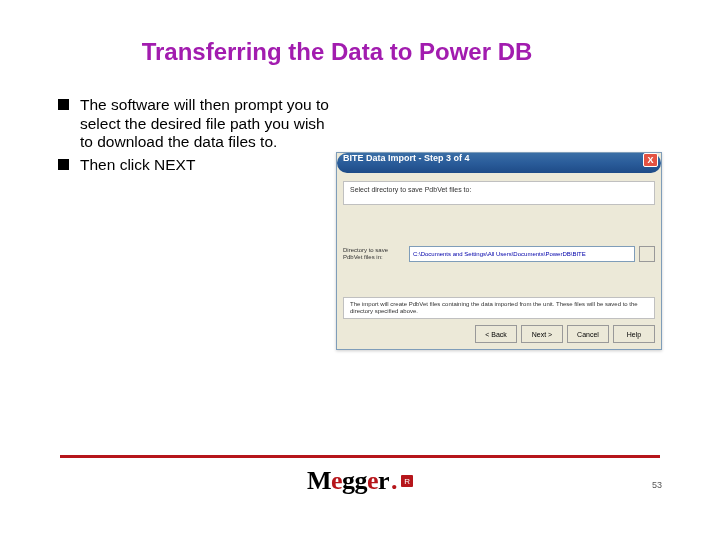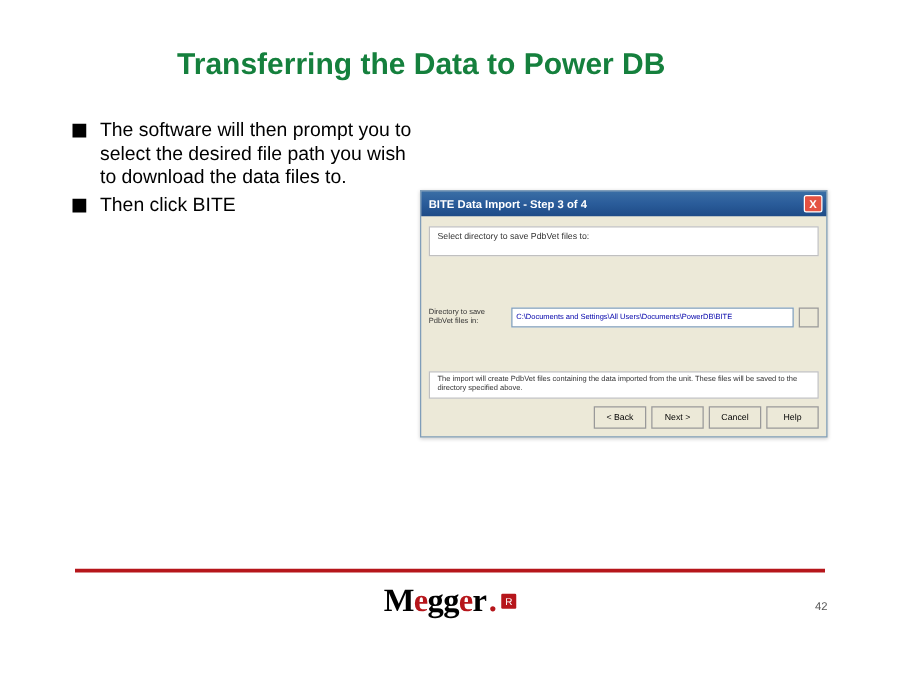--- a/index.html
+++ b/index.html
@@ -1,24 +1,24 @@
 <!DOCTYPE html>
 <html><head>
 <meta charset="utf-8">
 <style>
   * { box-sizing: border-box; margin: 0; padding: 0; }
   html, body { width: 720px; height: 540px; background: #fff; font-family: Arial, Helvetica, sans-serif; }
   .slide { position: relative; width: 720px; height: 540px; background: #fff; }
-  .title { position: absolute; top: 38px; left: 0; width: 674px; text-align: center; font-size: 24px; font-weight: bold; color: #15803d; }
+  .title { position: absolute; top: 38px; left: 0; width: 674px; text-align: center; font-size: 24px; font-weight: bold; color: #a21caf; }
   .body { position: absolute; top: 96px; left: 58px; width: 280px; }
   .bullets { list-style: none; }
   .bullets > li { position: relative; padding-left: 22px; margin-bottom: 4px; font-size: 15.5px; line-height: 1.2; color: #000; }
   .bullets > li::before { content: ""; position: absolute; left: 0; top: 3px; width: 11px; height: 11px; background: #000; }
   .screenshot-box { position: absolute; top: 152px; left: 336px; width: 326px; height: 198px; background: #ece9d8; border: 1px solid #7f9db9; box-shadow: 0 1px 3px rgba(0,0,0,0.2); }
-  .win-titlebar { height: 20px; background: linear-gradient(to bottom, #3a6ea5 0%, #2a5c9a 50%, #1e4b87 100%); color: #fff; font-size: 9px; font-weight: bold; display: flex; align-items: center; justify-content: space-between; padding: 0 3px 0 6px; }
+  .win-titlebar { height: 20px; background: linear-gradient(to bottom, #3a6ea5 0%, #2a5c9a 50%, #1e4b87 100%); color: #fff; font-size: 9px; font-weight: bold; display: flex; align-items: flex-start; justify-content: space-between; padding: 0 3px 0 6px; border-radius: 10px; }
   .close-btn { width: 15px; height: 14px; background: #e45242; border: 1px solid #fff; border-radius: 2px; display: flex; align-items: center; justify-content: center; color: #fff; font-size: 9px; font-weight: bold; line-height: 1; }
   .panel { position: absolute; top: 28px; left: 6px; right: 6px; height: 24px; background: #fff; border: 1px solid #c0c0c0; font-size: 7px; padding: 4px 6px; color: #333; }
   .mid-row { position: absolute; top: 90px; left: 6px; right: 6px; height: 22px; display: flex; align-items: center; gap: 4px; }
   .mid-label { font-size: 6px; color: #333; width: 62px; line-height: 1.1; }
   .path-input { flex: 1; height: 16px; background: #fff; border: 1px solid #7f9db9; font-size: 6px; padding: 0 3px; display: flex; align-items: center; color: #00a; overflow: hidden; white-space: nowrap; }
   .browse-btn { width: 16px; height: 16px; background: #ece9d8; border: 1px solid #999; }
   .panel2 { position: absolute; top: 144px; left: 6px; right: 6px; height: 22px; background: #fff; border: 1px solid #c0c0c0; font-size: 6px; padding: 3px 6px; color: #333; line-height: 1.2; }
   .btn-row { position: absolute; bottom: 6px; right: 6px; display: flex; gap: 4px; }
   .dlg-btn { height: 18px; min-width: 42px; background: #ece9d8; border: 1px solid #999; font-size: 7px; color: #000; display: flex; align-items: center; justify-content: center; padding: 0 6px; }
   .divider { position: absolute; left: 60px; right: 60px; bottom: 82px; height: 3px; background: #b6161b; }
@@ -33,21 +33,21 @@
 </head>
 <body>
 
 <div class="slide">
 
   <div class="title">Transferring the Data to Power DB</div>
 
   <div class="body">
     <ul class="bullets">
       <li>The software will then prompt you to select the desired file path you wish to download the data files to.</li>
-      <li>Then click BITE</li>
+      <li>Then click NEXT</li>
     </ul>
   </div>
 
   <div class="screenshot-box">
     <div class="win-titlebar">
       <span>BITE Data Import - Step 3 of 4</span>
       <div class="close-btn">X</div>
     </div>
     <div class="panel">Select directory to save PdbVet files to:</div>
     <div class="mid-row">
@@ -71,15 +71,15 @@
       <span class="m-black">M</span>
       <span class="e-red">e</span>
       <span class="m-black">gg</span>
       <span class="e-red">e</span>
       <span class="m-black">r</span>
       <span class="dot">.</span>
     </div>
     <div class="logo-reg">R</div>
   </div>
 
-  <div class="page-num">42</div>
+  <div class="page-num">53</div>
 
 </div>
 
 </body></html>

